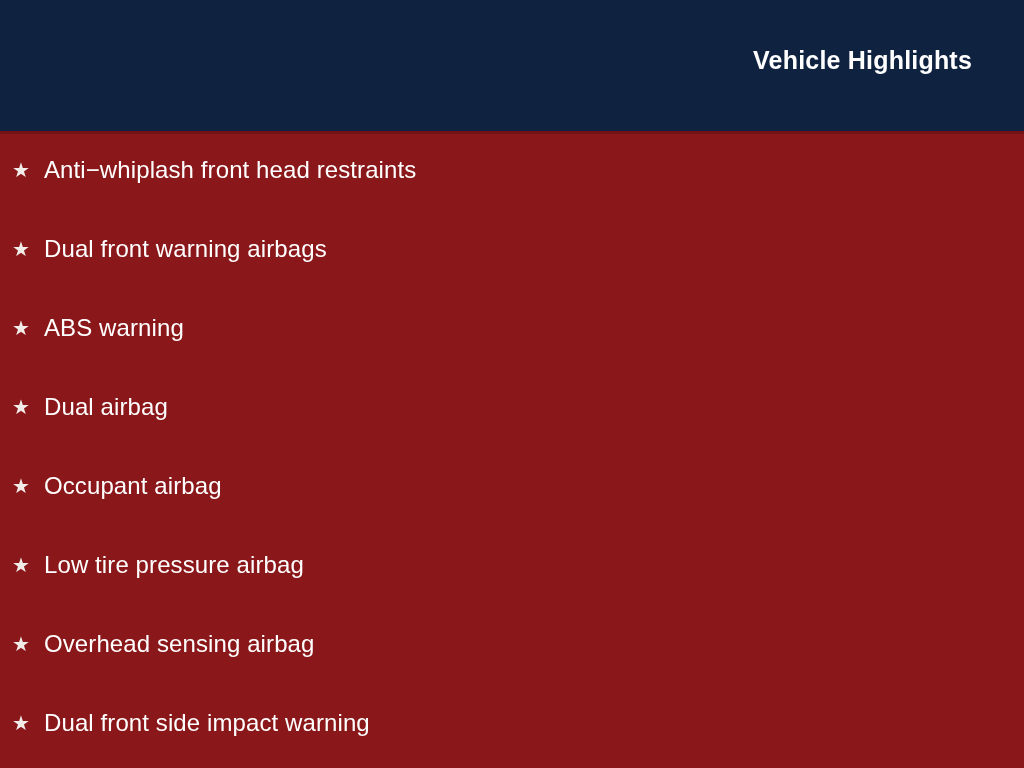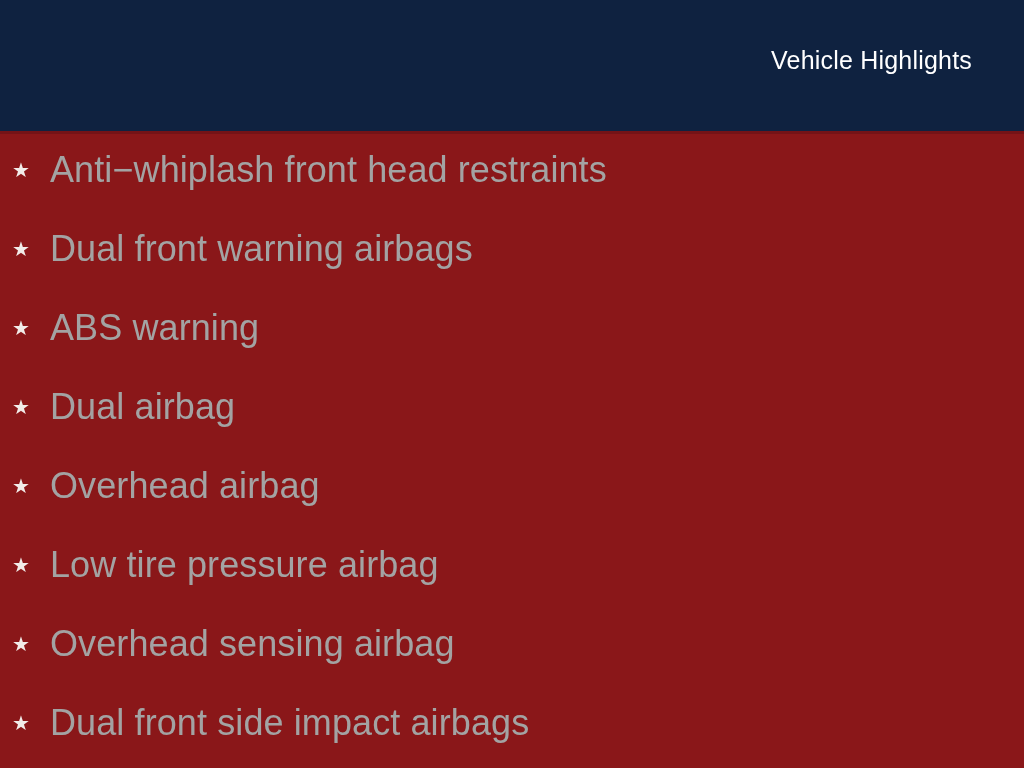--- a/index.html
+++ b/index.html
@@ -39,21 +39,21 @@
     height: 3px;
     background: #741317;
   }
 
   .slide-title {
     position: absolute;
     right: 52px;
     top: 46px;
     margin: 0;
     font-size: 25px;
-    font-weight: normal;
+    font-weight: bold;
     color: #ffffff;
     letter-spacing: 0.2px;
     white-space: nowrap;
     text-align: center;
   }
 
   
   .bullet-list {
     position: absolute;
     top: 150px;
@@ -79,27 +79,26 @@
     top: 6px;
     width: 22px;
     font-size: 20px;
     line-height: 28px;
     color: #f2ece9;
     text-align: left;
     user-select: none;
   }
 
   .bullet-text {
-    font-size: 36px;
+    font-size: 24px;
     line-height: 40px;
-    color: #a3a3a3;
+    color: #ffffff;
     font-weight: normal;
     letter-spacing: 0.1px;
     white-space: nowrap;
-    margin-left: 6px;
   }
 </style>
 </head>
 <body>
 
 <div class="slide">
 
   <div class="slide-header"></div>
   <div class="header-rule"></div>
 
@@ -122,33 +121,33 @@
       <span class="bullet-text">ABS warning</span>
     </li>
 
     <li class="bullet-item">
       <span class="bullet-icon">★</span>
       <span class="bullet-text">Dual airbag</span>
     </li>
 
     <li class="bullet-item">
       <span class="bullet-icon">★</span>
-      <span class="bullet-text">Overhead airbag</span>
+      <span class="bullet-text">Occupant airbag</span>
     </li>
 
     <li class="bullet-item">
       <span class="bullet-icon">★</span>
       <span class="bullet-text">Low tire pressure airbag</span>
     </li>
 
     <li class="bullet-item">
       <span class="bullet-icon">★</span>
       <span class="bullet-text">Overhead sensing airbag</span>
     </li>
 
     <li class="bullet-item">
       <span class="bullet-icon">★</span>
-      <span class="bullet-text">Dual front side impact airbags</span>
+      <span class="bullet-text">Dual front side impact warning</span>
     </li>
 
   </ul>
 
 </div>
 
 </body></html>

